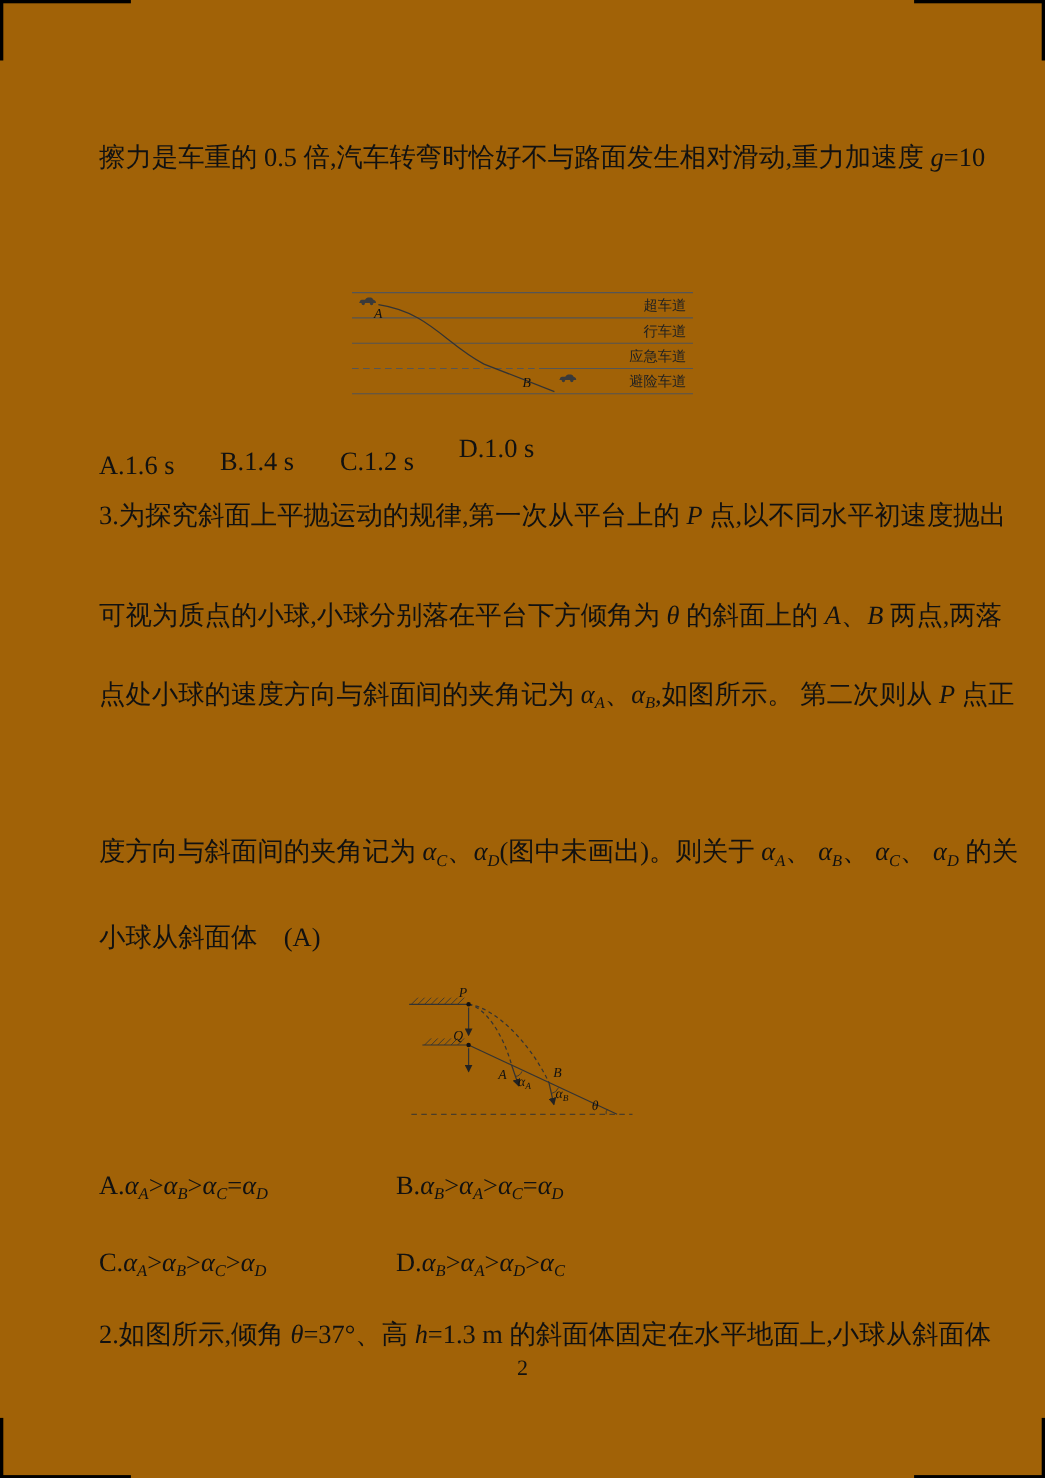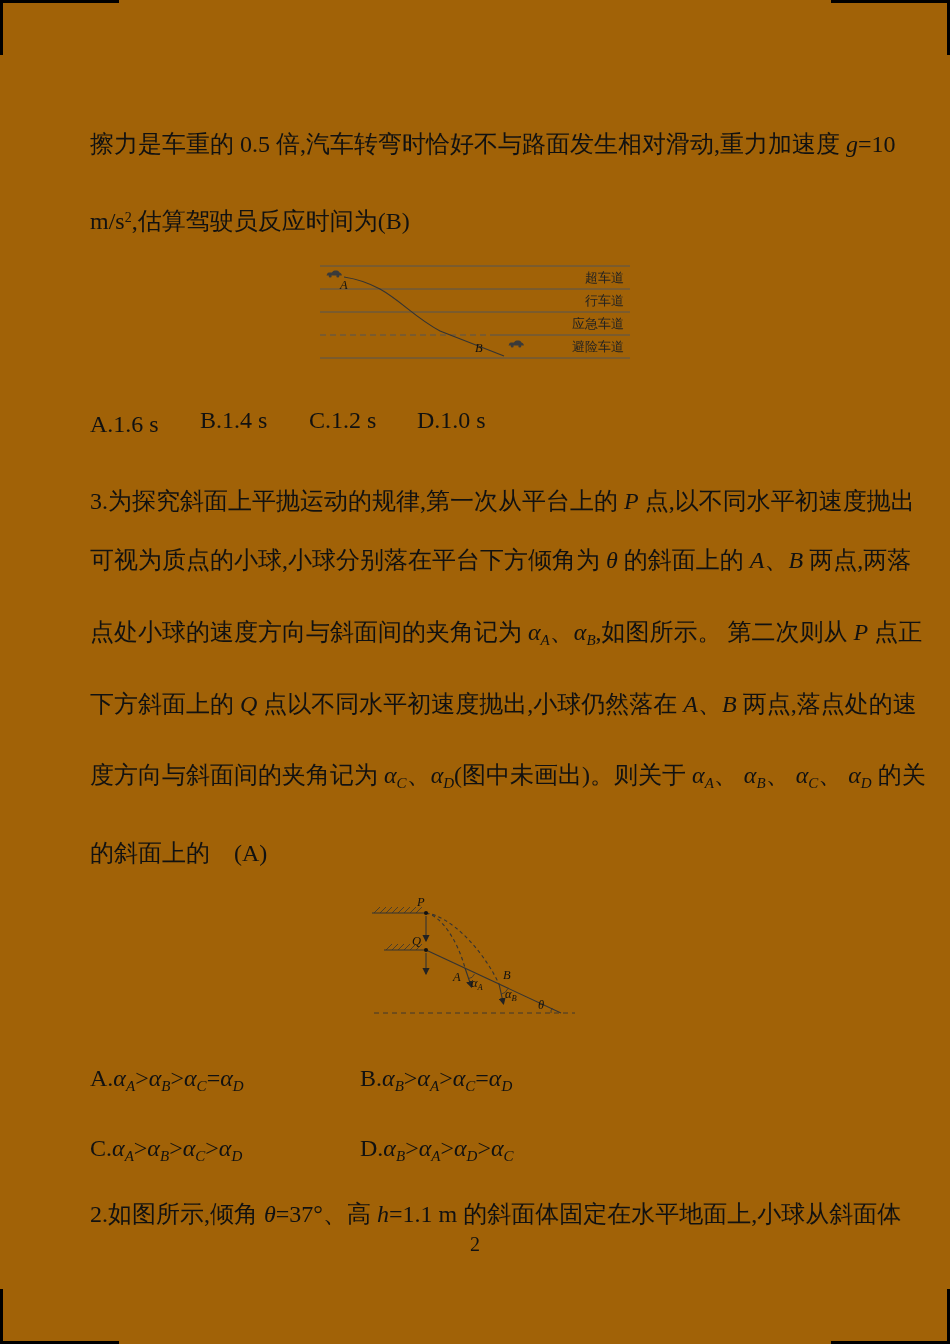--- a/index.html
+++ b/index.html
@@ -30,21 +30,20 @@
 <body>
 
 <div class="page">
 
   <div class="corner c-tl"></div>
   <div class="corner c-tr"></div>
   <div class="corner c-bl"></div>
   <div class="corner c-br"></div>
 
   <div class="line" style="top:127px"><span class="seg-n">擦力是车重的 0.5 倍,汽车转弯时恰好不与路面发生相对滑动,重力加速度 </span><span class="seg-i">g</span><span class="seg-n">=10</span></div>
-  <div class="line" style="top:201px"><span class="seg-n">m/s</span><span class="seg-sup">2</span><span class="seg-n">,估算驾驶员反应时间为(B)</span></div>
 
   <div class="fig" style="left:320px;top:262px">
     <svg viewBox="0 0 310 100" width="310" height="100">
       <defs>
         <g id="car">
           <path d="M0.5,5.5 L1.5,3.2 Q2,2.4 3,2.4 L5.8,2.4 L7.3,0.9 Q7.8,0.4 8.6,0.4 L11,0.4 Q11.8,0.4 12.3,1 L13.5,2.4 Q15.2,2.8 15.6,4.2 L15.8,5.5 Z"></path>
           <circle cx="4.2" cy="6" r="1.5"></circle>
           <circle cx="11.8" cy="6" r="1.5"></circle>
         </g>
       </defs>
@@ -69,28 +68,27 @@
         <text x="304" y="89">避险车道</text>
       </g>
       <text class="fi" x="20" y="27">A</text>
       <text class="fi" x="155" y="90">B</text>
     </svg>
   </div>
 
   <div class="line" style="top:407px;left:90px">A.1.6 s</div>
   <div class="line" style="top:403px;left:200px">B.1.4 s</div>
   <div class="line" style="top:403px;left:309px">C.1.2 s</div>
-  <div class="line" style="top:403px;left:417px">D.1.0 s</div>
+  <div class="line" style="top:391px;left:417px">D.1.0 s</div>
 
-  <div class="line" style="top:484px"><span class="seg-n">3.为探究斜面上平抛运动的规律,第一次从平台上的 </span><span class="seg-i">P</span><span class="seg-n"> 点,以不同水平初速度抛出</span></div>
+  <div class="line" style="top:452px"><span class="seg-n">3.为探究斜面上平抛运动的规律,第一次从平台上的 </span><span class="seg-i">P</span><span class="seg-n"> 点,以不同水平初速度抛出</span></div>
   <div class="line" style="top:543px"><span class="seg-n">可视为质点的小球,小球分别落在平台下方倾角为 </span><span class="seg-i">θ</span><span class="seg-n"> 的斜面上的 </span><span class="seg-i">A</span><span class="seg-n">、</span><span class="seg-i">B</span><span class="seg-n"> 两点,两落</span></div>
   <div class="line" style="top:615px"><span class="seg-n">点处小球的速度方向与斜面间的夹角记为 </span><span class="seg-i">α</span><span class="seg-sub">A</span><span class="seg-n">、</span><span class="seg-i">α</span><span class="seg-sub">B</span><span class="seg-n">,如图所示。 第二次则从 </span><span class="seg-i">P</span><span class="seg-n"> 点正</span></div>
-  <div class="line" style="top:687px"><span class="seg-n">下方斜面上的 </span><span class="seg-i">Q</span><span class="seg-n"> 点以不同水平初速度抛出,小球仍然落在 </span><span class="seg-i">A</span><span class="seg-n">、</span><span class="seg-i">B</span><span class="seg-n"> 两点,落点处的速</span></div>
   <div class="line" style="top:758px"><span class="seg-n">度方向与斜面间的夹角记为 </span><span class="seg-i">α</span><span class="seg-sub">C</span><span class="seg-n">、</span><span class="seg-i">α</span><span class="seg-sub">D</span><span class="seg-n">(图中未画出)。则关于 </span><span class="seg-i">α</span><span class="seg-sub">A</span><span class="seg-n">、 </span><span class="seg-i">α</span><span class="seg-sub">B</span><span class="seg-n">、 </span><span class="seg-i">α</span><span class="seg-sub">C</span><span class="seg-n">、 </span><span class="seg-i">α</span><span class="seg-sub">D</span><span class="seg-n"> 的关</span></div>
-  <div class="line" style="top:836px"><span class="seg-n">的斜面上的　(A)</span></div>
+  <div class="line" style="top:836px"><span class="seg-n">小球从斜面体　(A)</span></div>
 
   <div class="fig" style="left:368px;top:888px">
     <svg viewBox="0 0 220 150" width="220" height="150">
       <defs>
         <marker id="arr" viewBox="0 0 10 10" refX="8.5" refY="5" markerWidth="6.5" markerHeight="6.5" orient="auto">
           <path d="M0,0 L10,5 L0,10 Z" fill="#222"></path>
         </marker>
       </defs>
       <g stroke="#333" stroke-width="1.1" fill="none">
         <line x1="4" y1="25" x2="58" y2="25"></line>
@@ -119,17 +117,17 @@
       <text class="fi" x="137" y="110"><tspan>α</tspan><tspan class="fsub" dy="3">B</tspan></text>
       <text class="fi" x="170" y="121">θ</text>
     </svg>
   </div>
 
   <div class="line" style="top:1061px;left:90px"><span class="seg-n">A.</span><span class="seg-i">α</span><span class="seg-sub">A</span><span class="seg-n">&gt;</span><span class="seg-i">α</span><span class="seg-sub">B</span><span class="seg-n">&gt;</span><span class="seg-i">α</span><span class="seg-sub">C</span><span class="seg-n">=</span><span class="seg-i">α</span><span class="seg-sub">D</span></div>
   <div class="line" style="top:1061px;left:360px"><span class="seg-n">B.</span><span class="seg-i">α</span><span class="seg-sub">B</span><span class="seg-n">&gt;</span><span class="seg-i">α</span><span class="seg-sub">A</span><span class="seg-n">&gt;</span><span class="seg-i">α</span><span class="seg-sub">C</span><span class="seg-n">=</span><span class="seg-i">α</span><span class="seg-sub">D</span></div>
   <div class="line" style="top:1131px;left:90px"><span class="seg-n">C.</span><span class="seg-i">α</span><span class="seg-sub">A</span><span class="seg-n">&gt;</span><span class="seg-i">α</span><span class="seg-sub">B</span><span class="seg-n">&gt;</span><span class="seg-i">α</span><span class="seg-sub">C</span><span class="seg-n">&gt;</span><span class="seg-i">α</span><span class="seg-sub">D</span></div>
   <div class="line" style="top:1131px;left:360px"><span class="seg-n">D.</span><span class="seg-i">α</span><span class="seg-sub">B</span><span class="seg-n">&gt;</span><span class="seg-i">α</span><span class="seg-sub">A</span><span class="seg-n">&gt;</span><span class="seg-i">α</span><span class="seg-sub">D</span><span class="seg-n">&gt;</span><span class="seg-i">α</span><span class="seg-sub">C</span></div>
 
-  <div class="line" style="top:1197px"><span class="seg-n">2.如图所示,倾角 </span><span class="seg-i">θ</span><span class="seg-n">=37°、高 </span><span class="seg-i">h</span><span class="seg-n">=1.1 m 的斜面体固定在水平地面上,小球从斜面体</span></div>
+  <div class="line" style="top:1197px"><span class="seg-n">2.如图所示,倾角 </span><span class="seg-i">θ</span><span class="seg-n">=37°、高 </span><span class="seg-i">h</span><span class="seg-n">=1.3 m 的斜面体固定在水平地面上,小球从斜面体</span></div>
 
   <div class="page-number">2</div>
 
 </div>
 
 </body></html>

